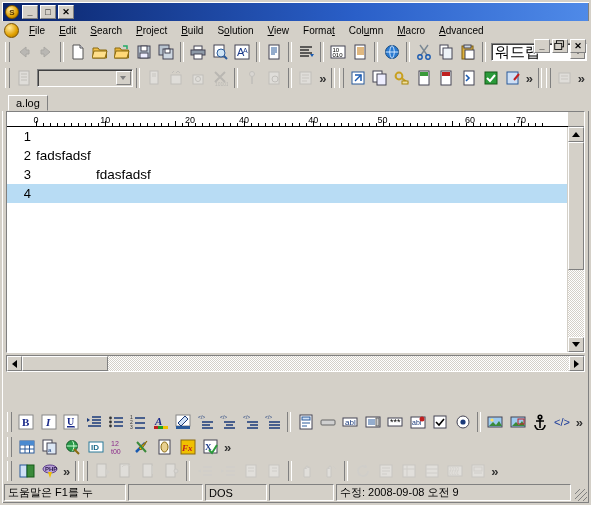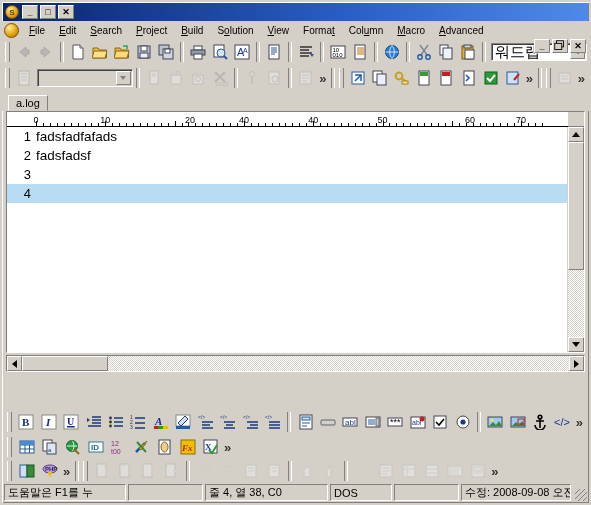--- a/index.html
+++ b/index.html
@@ -580,28 +580,28 @@
           <div class="tick" style="left: 521.03px; height: 3px;"></div>
           <div class="tick" style="left: 527.96px; height: 3px;"></div>
           <div class="tick" style="left: 534.89px; height: 3px;"></div>
         </div>
       <div style="width:16px;background:#d4d0c8;border-bottom:1px solid #808080;"></div>
     </div>
     <div class="ed-body">
       <div class="ed-text" id="edtext">
           <div class="row">
             <div class="lnum">1</div>
-            <div class="ltext">fadsfadfafads</div>
           </div>
           <div class="row">
             <div class="lnum">2</div>
             <div class="ltext">fadsfadsf</div>
           </div>
           <div class="row">
             <div class="lnum">3</div>
+            <div class="ltext">                fdasfadsf</div>
           </div>
           <div class="row sel" style="background: rgb(184, 220, 244);">
             <div class="lnum">4</div>
             <div class="ltext"></div>
           </div>
         </div>
       <div class="vsb">
         <div class="sb-btn">
             <div class="tri-u"></div>
           </div>
@@ -974,21 +974,20 @@
             <rect x="4" y="4" width="8" height="4" fill="#eee" stroke="#ccc"></rect>
           </svg>
       </div>
       <div class="chev">»</div>
     </div>
   </div>
 
   <div class="statusbar">
     <div class="sp" style="width:122px">도움말은 F1를 누</div>
     <div class="sp" style="width:75px"></div>
-    <div class="sp" style="width:123px">줄 4, 열 38, C0</div>
     <div class="sp" style="width:62px">DOS</div>
     <div class="sp" style="width:65px"></div>
     <div class="sp" style="flex:1">수정: 2008-09-08 오전 9</div>
     <div class="grip-res">
         <i></i>
       </div>
   </div>
 
 </div>
 

